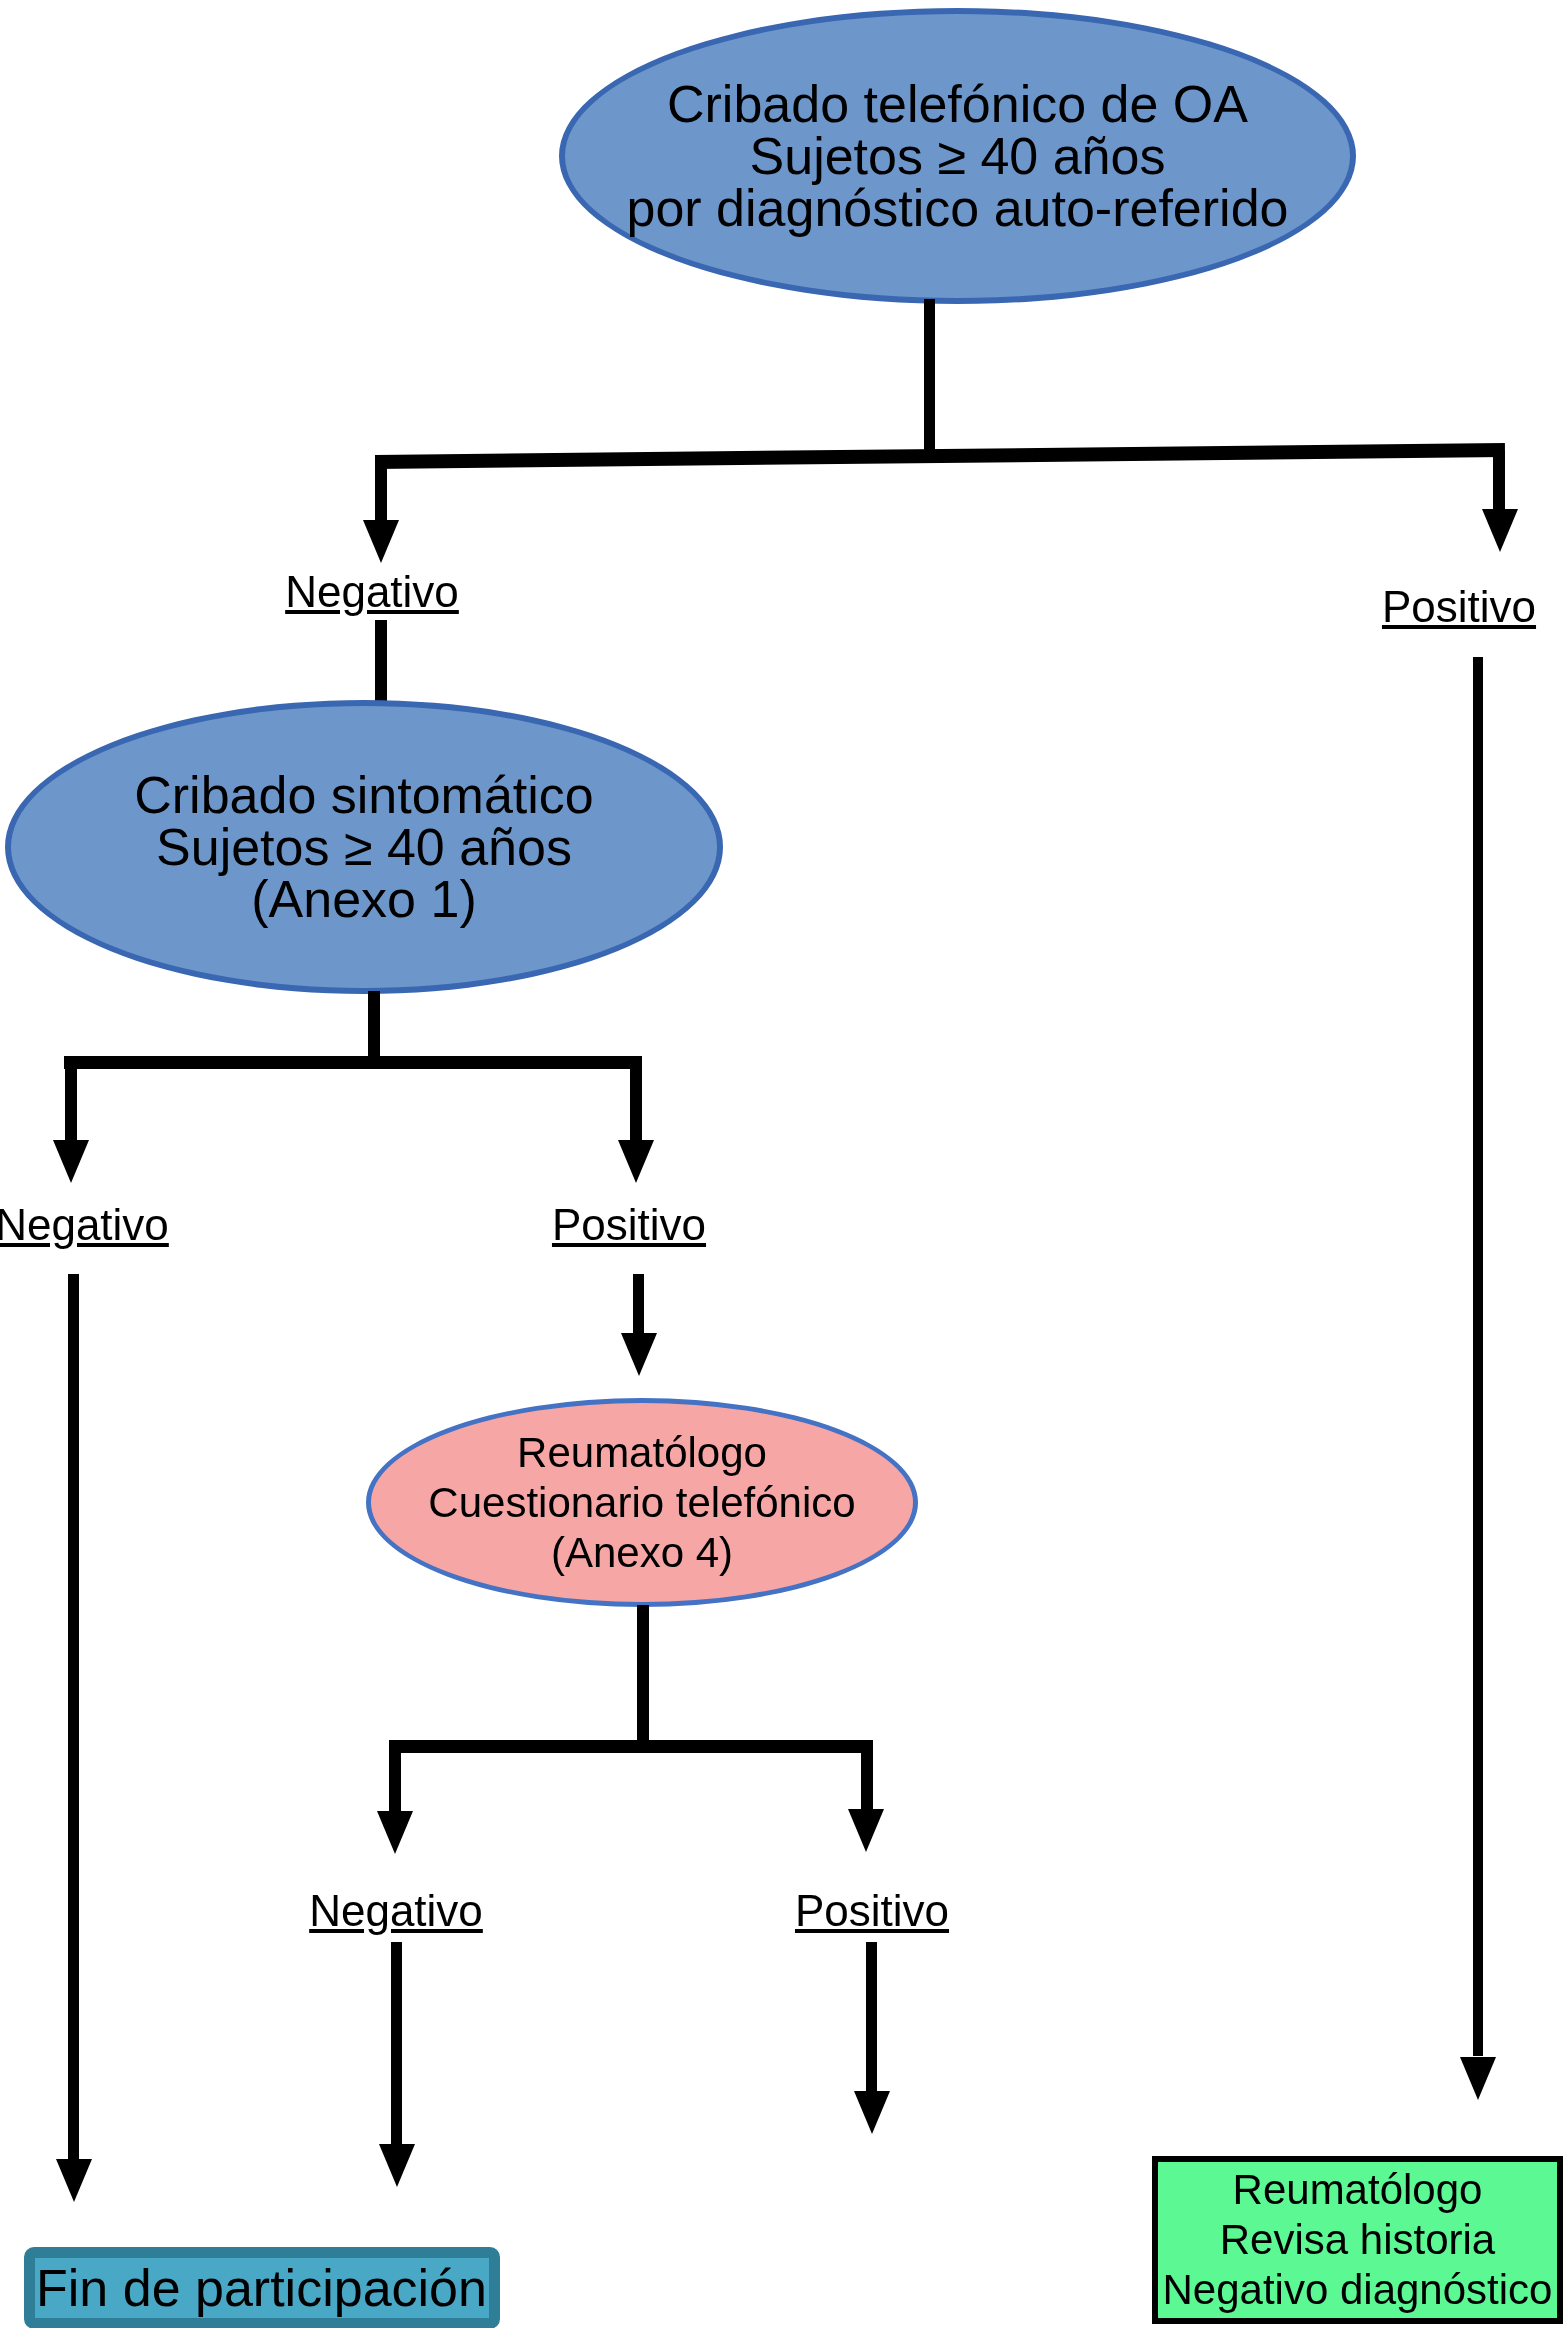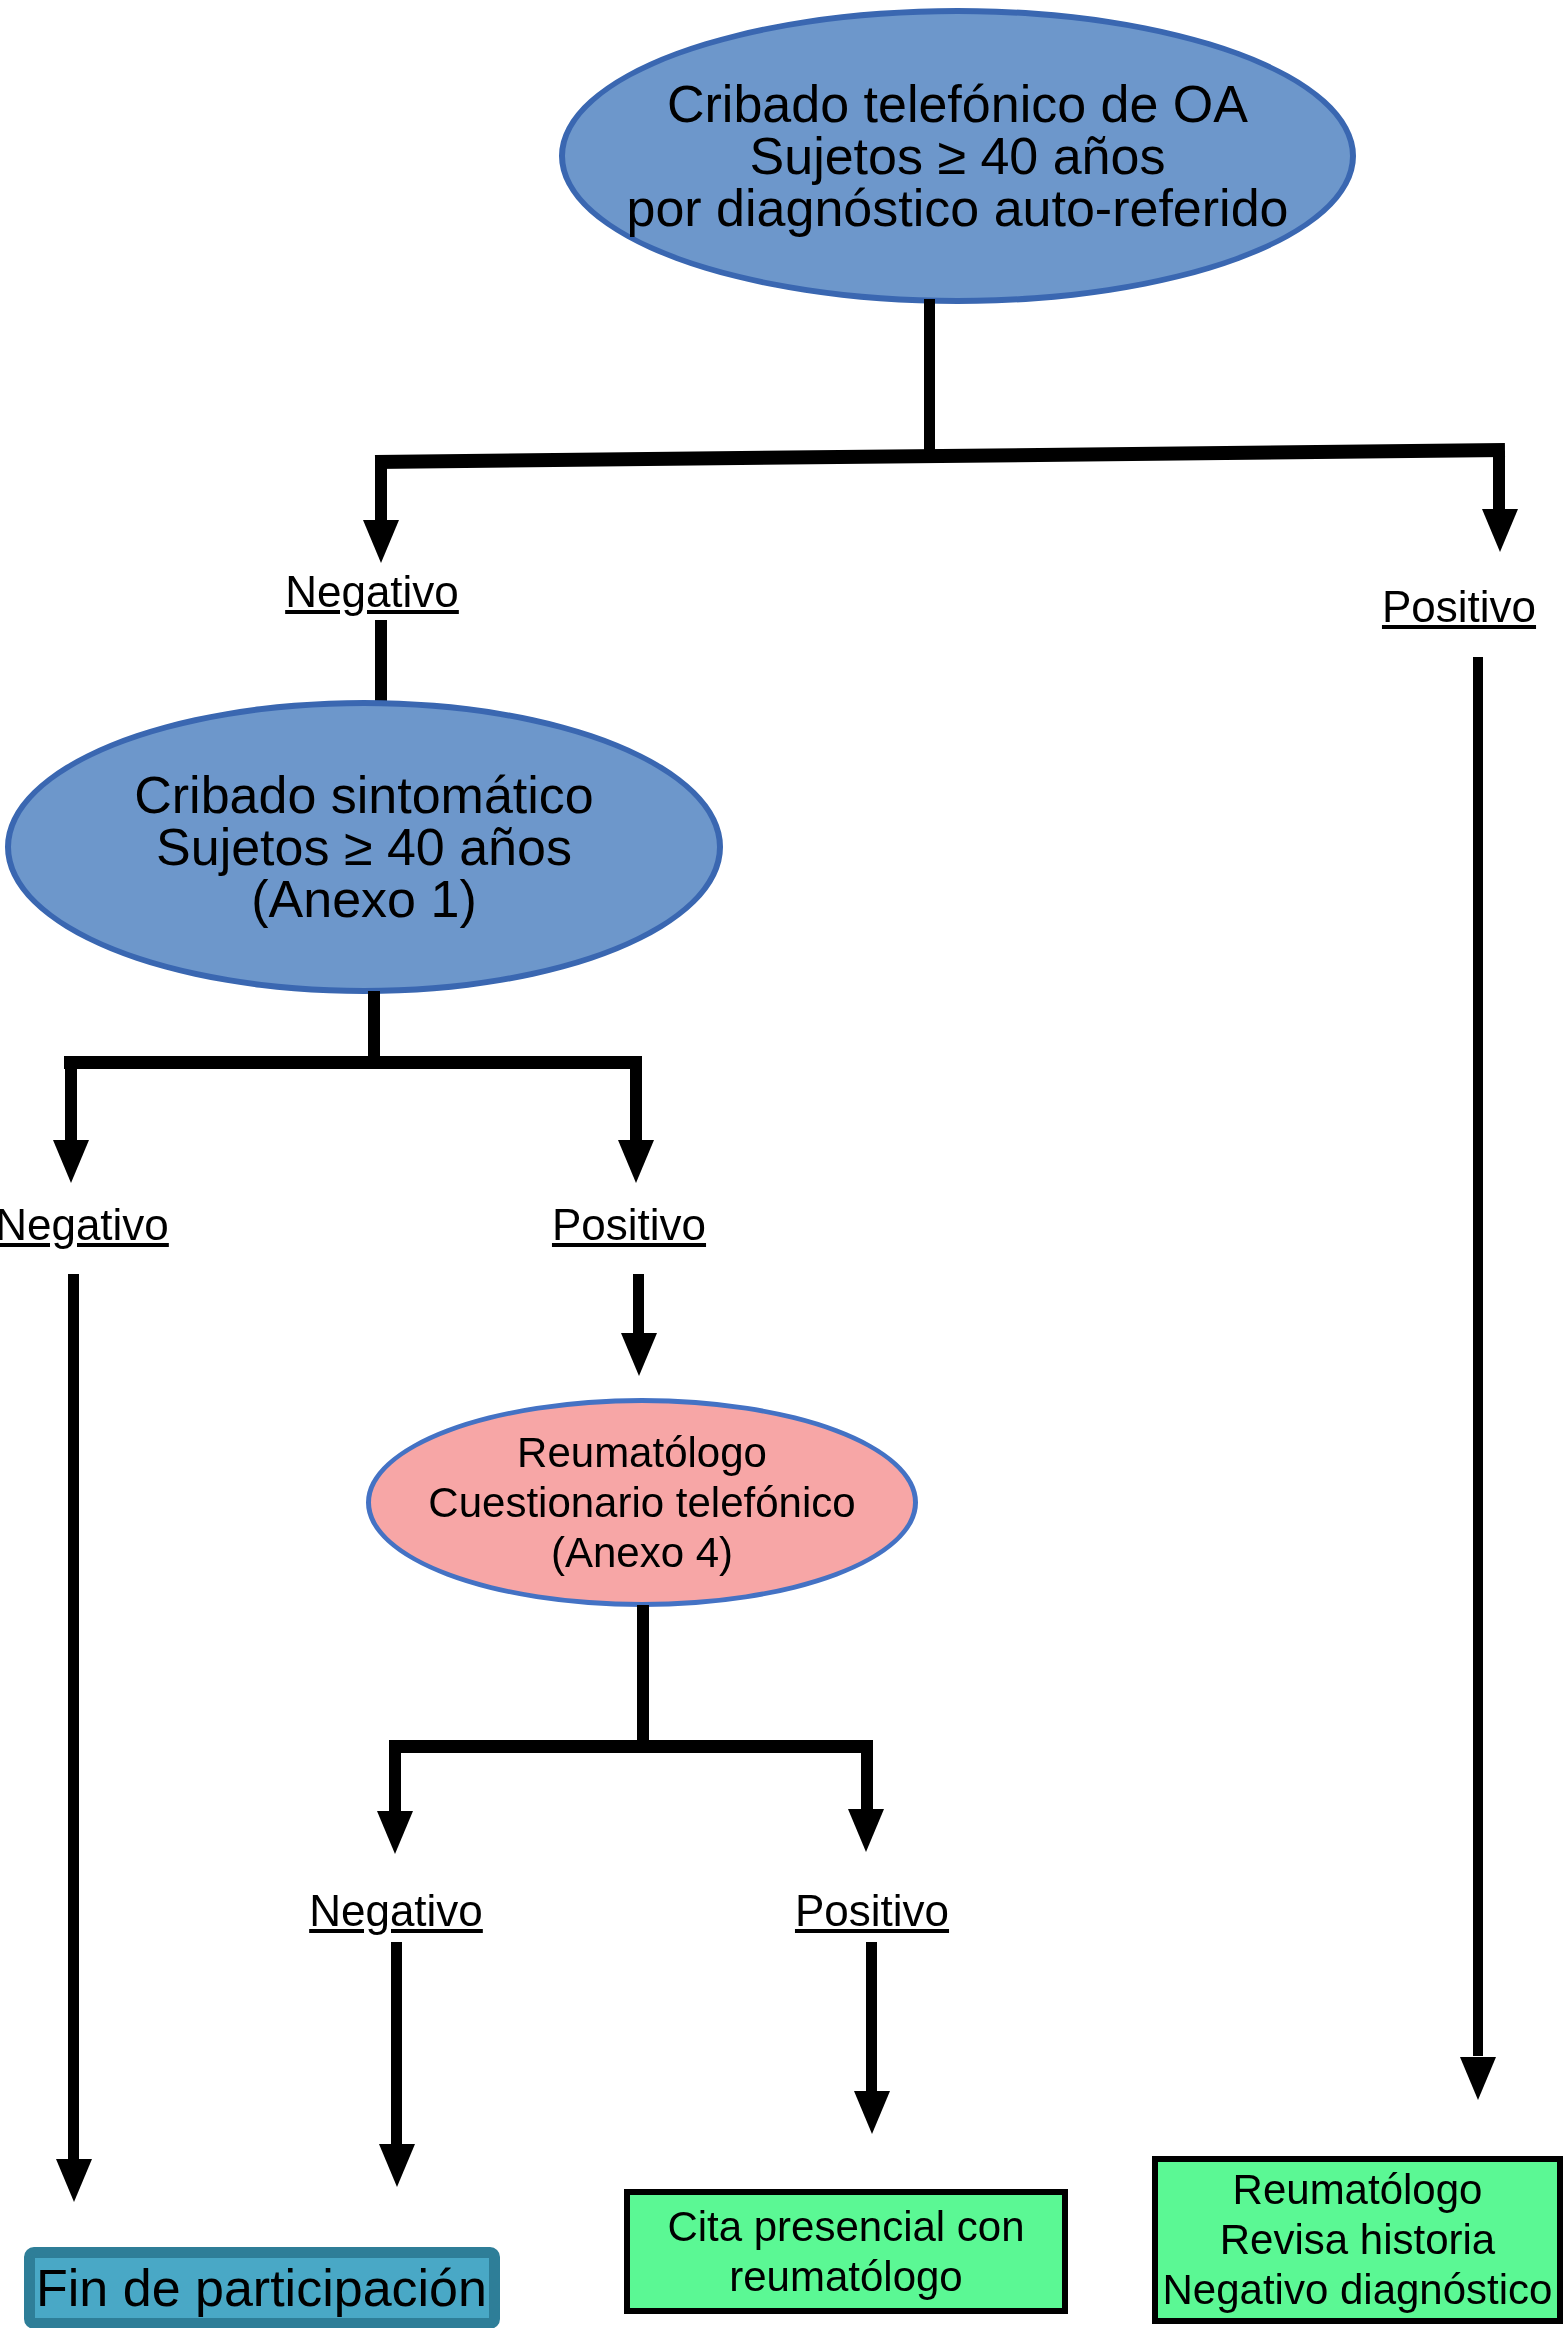--- a/index.html
+++ b/index.html
@@ -110,24 +110,20 @@
   <div class="line" style="left:391px;top:1942px;width:11.3px;height:203px;"></div>
   <div class="ah" style="left:379px;top:2144px;"></div>
 
   <div class="line" style="left:866px;top:1942px;width:11.3px;height:151px;"></div>
   <div class="ah" style="left:854px;top:2091px;"></div>
 
   <div class="rect teal-box" style="left:23.5px;top:2247px;width:476px;height:82px;">
     <div class="node-text">Fin de participación</div>
   </div>
 
-  <div class="rect green-box" style="left:624px;top:2189px;width:444px;height:125px;">
-    <div class="node-text-sm">Cita presencial con</div>
-    <div class="node-text-sm">reumatólogo</div>
-  </div>
 
   <div class="rect green-box" style="left:1152px;top:2156px;width:411px;height:168px;">
     <div class="node-text-sm">Reumatólogo</div>
     <div class="node-text-sm">Revisa historia</div>
     <div class="node-text-sm">Negativo diagnóstico</div>
   </div>
 
 </div>
 
 

